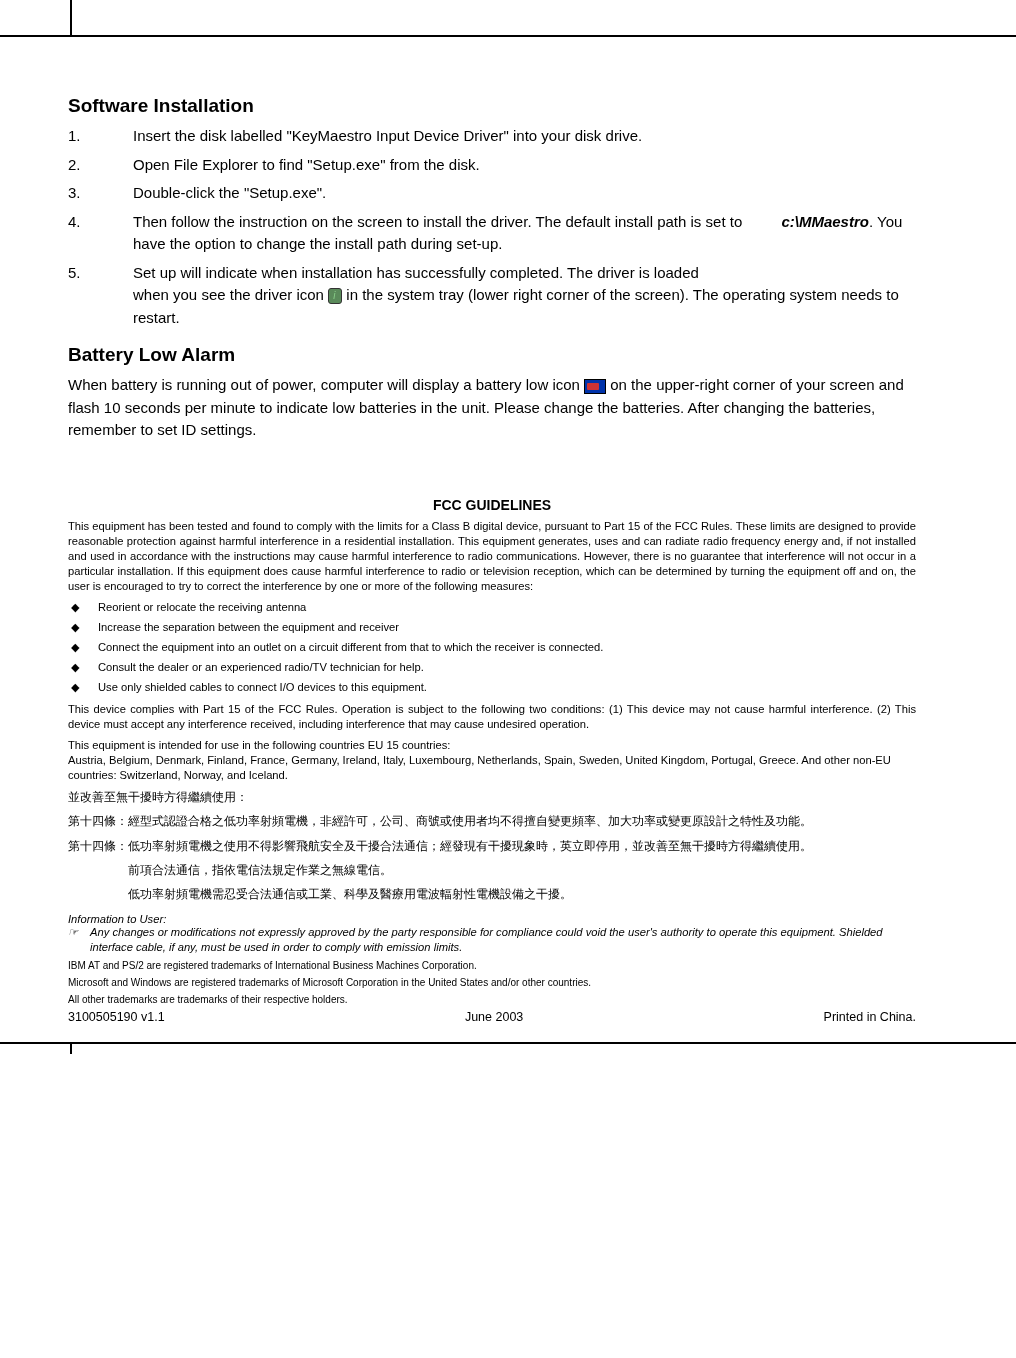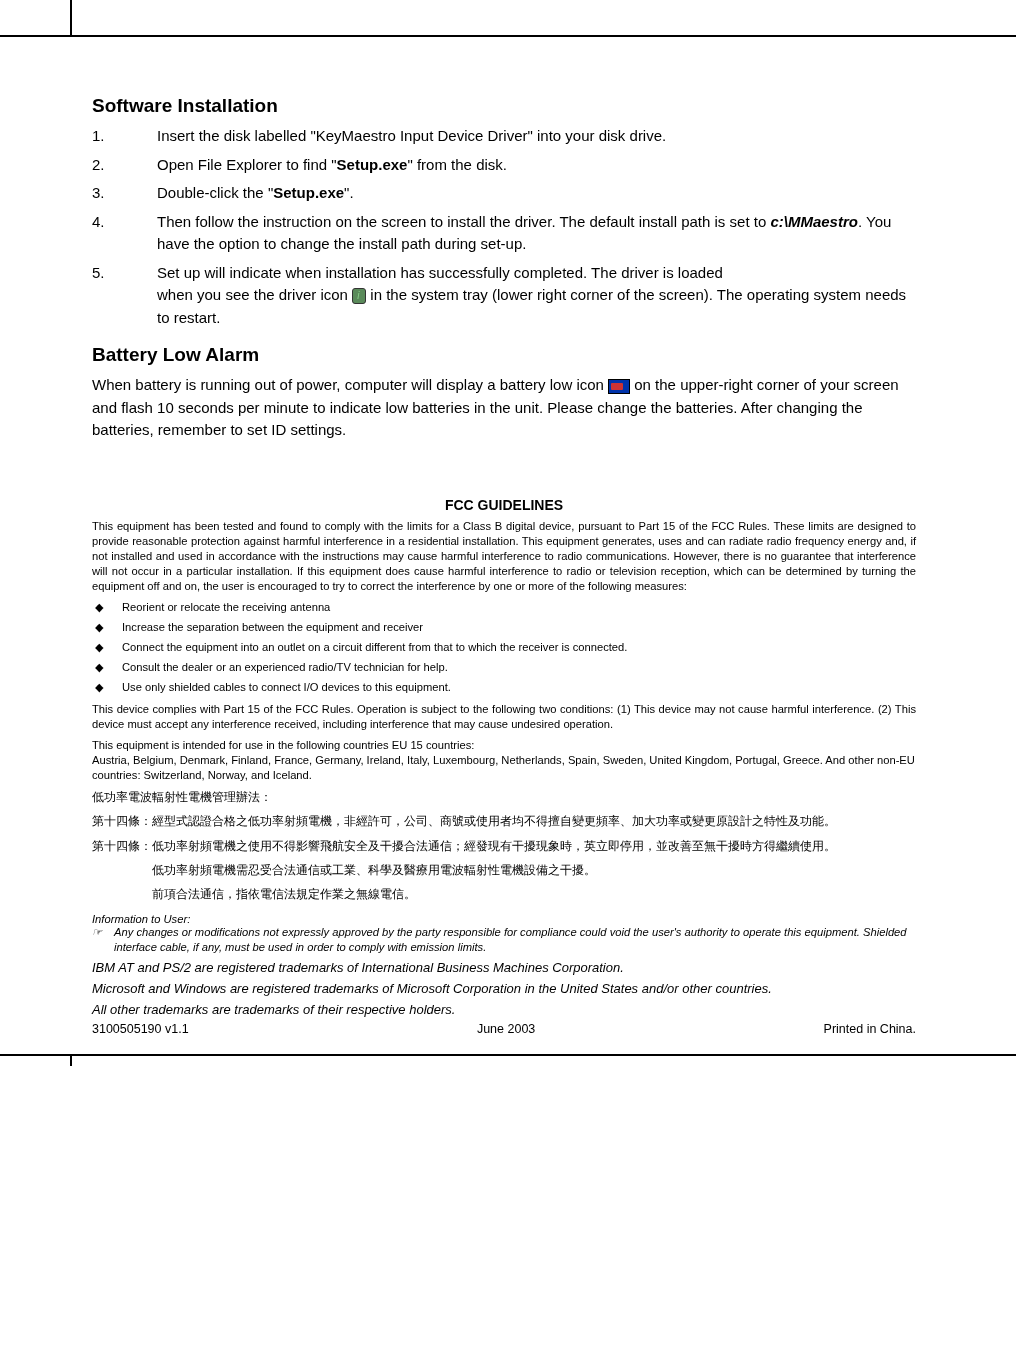--- a/index.html
+++ b/index.html
@@ -7,21 +7,21 @@
       padding: 0;
       box-sizing: border-box;
     }
     body {
       font-family: Arial, sans-serif;
       background: white;
       width: 1016px;
       padding: 0;
     }
     .page {
-      padding: 20px 100px 30px 92px;
+      padding: 20px 100px 30px 68px;
       position: relative;
     }
     .border-line-top {
       position: absolute;
       top: 35px;
       left: 0;
       right: 0;
       height: 2px;
       background: black;
     }
@@ -183,34 +183,33 @@
       font-size: 11.2px;
       line-height: 1.35;
       font-style: italic;
       margin-bottom: 4px;
     }
     .pointer {
       width: 22px;
       flex-shrink: 0;
     }
     .trademark {
-      font-size: 13px;
+      font-size: 10px;
       line-height: 1.4;
       margin-bottom: 3px;
-      font-style: italic;
     }
     .footer {
       display: flex;
       justify-content: space-between;
       font-size: 12.5px;
       margin-top: 3px;
     }
     .italic { }
-    .bold { font-weight: bold; }
-    .bolditalic { font-weight: bold; font-style: italic; }
+    .bold { font-weight: normal; }
+    .bolditalic { font-weight: bold; font-style: italic; margin-left: 35px; }
   </style>
 </head>
 <body>
 
 <div class="page">
   <div class="border-line-top"></div>
   <div class="content">
 
     <h2>Software Installation</h2>
     <ol class="ol-list">
@@ -266,31 +265,31 @@
           </li>
         <li class="fcc-list-item">
             <span class="diamond">◆</span>
             <span>Use only shielded cables to connect I/O devices to this equipment.</span>
           </li>
       </ul>
       <p class="fcc-para">This device complies with Part 15 of the FCC Rules. Operation is subject to the following two conditions: (1) This device may not cause harmful interference. (2) This device must accept any interference received, including interference that may cause undesired operation.</p>
       <p class="fcc-para" style="text-align:left; white-space:pre-line;">This equipment is intended for use in the following countries EU 15 countries:
 Austria, Belgium, Denmark, Finland, France, Germany, Ireland, Italy, Luxembourg, Netherlands, Spain, Sweden, United Kingdom, Portugal, Greece.  And other non-EU countries: Switzerland, Norway, and Iceland.</p>
 
-      <div class="chinese-title">低功率電波輻射性電機管理辦法：</div>
+      <div class="chinese-title">並改善至無干擾時方得繼續使用：</div>
       <div class="chinese-item">
         <span class="chinese-label">第十四條：</span>
         <span class="chinese-text">經型式認證合格之低功率射頻電機，非經許可，公司、商號或使用者均不得擅自變更頻率、加大功率或變更原設計之特性及功能。</span>
       </div>
       <div class="chinese-item">
         <span class="chinese-label">第十四條：</span>
         <span class="chinese-text">低功率射頻電機之使用不得影響飛航安全及干擾合法通信；經發現有干擾現象時，英立即停用，並改善至無干擾時方得繼續使用。</span>
       </div>
+      <div class="chinese-indent">前項合法通信，指依電信法規定作業之無線電信。</div>
       <div class="chinese-indent">低功率射頻電機需忍受合法通信或工業、科學及醫療用電波輻射性電機設備之干擾。</div>
-      <div class="chinese-indent">前項合法通信，指依電信法規定作業之無線電信。</div>
 
       <div class="info-title">Information to User:</div>
       <div class="info-item">
         <span class="pointer">☞</span>
         <span>Any changes or modifications not expressly approved by the party responsible for compliance could void the user's authority to operate this equipment.  Shielded interface cable, if any, must be used in order to comply with emission limits.</span>
       </div>
 
       <p class="trademark">IBM AT and PS/2 are registered trademarks of International Business Machines Corporation.</p>
       <p class="trademark">Microsoft and Windows are registered trademarks of Microsoft Corporation in the United States and/or other countries.</p>
       <p class="trademark">All other trademarks are trademarks of their respective holders.</p>

